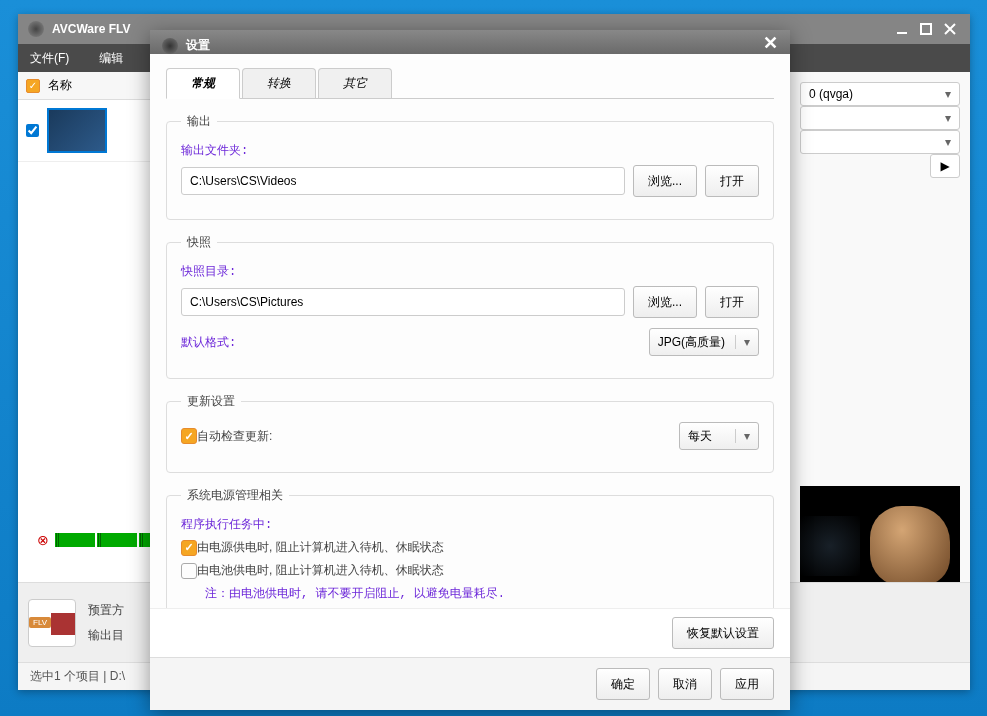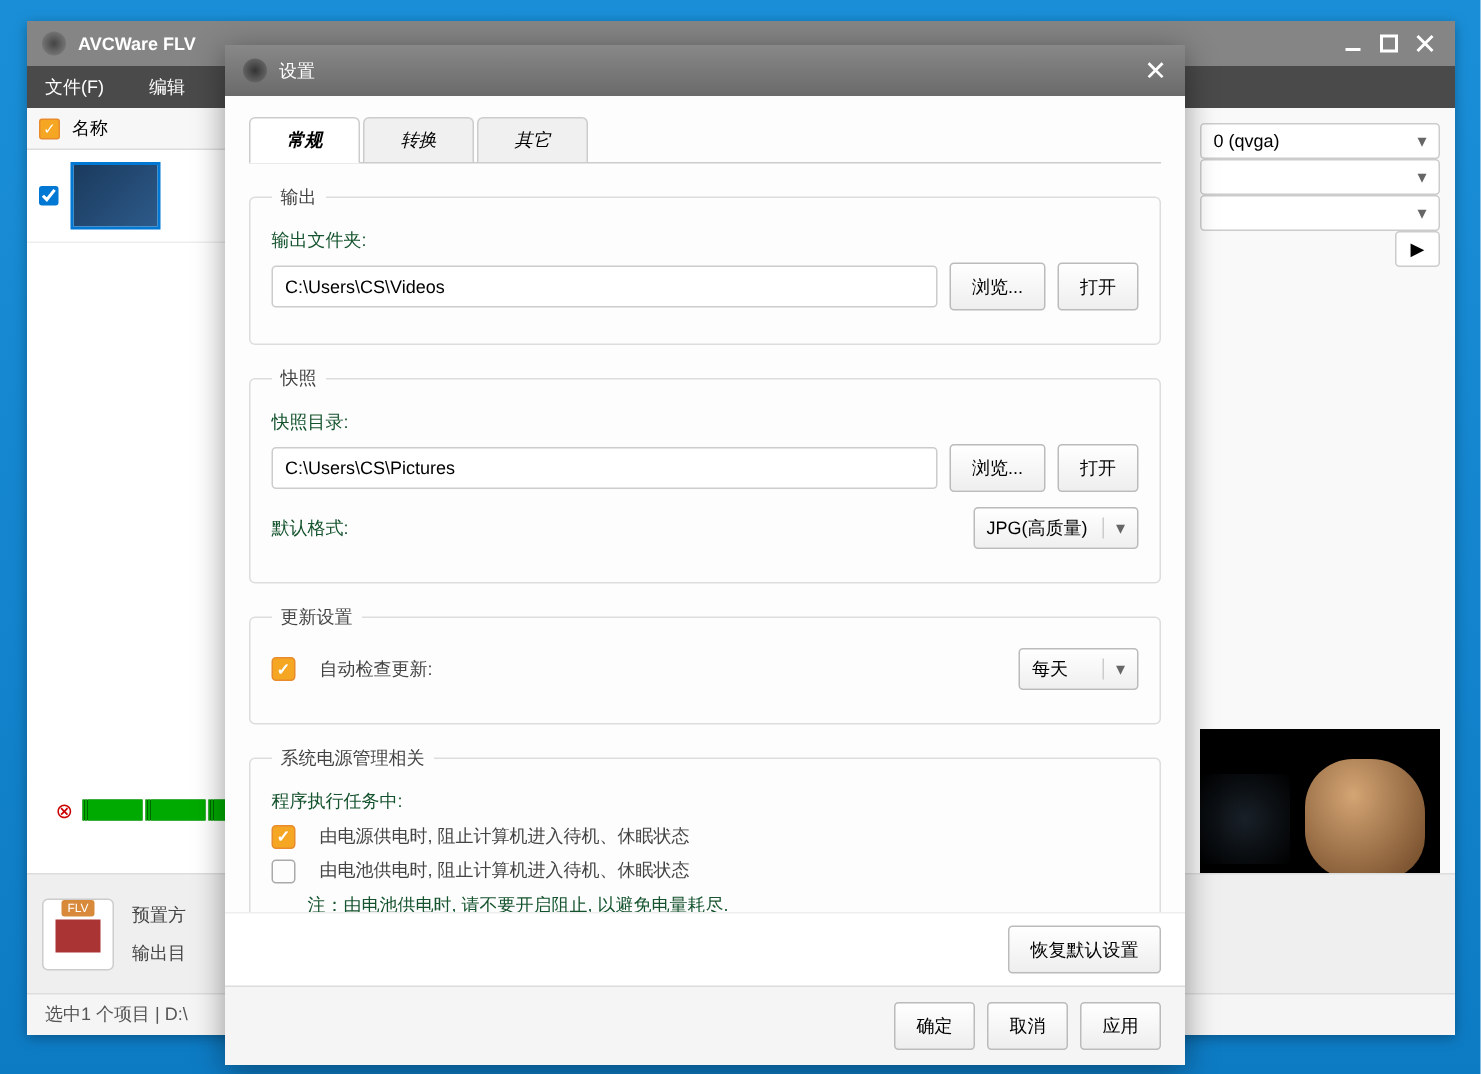--- a/index.html
+++ b/index.html
@@ -38,52 +38,52 @@
 .player-controls { display: flex; align-items: center; gap: 6px; margin-top: 6px; }
 .vol-icon { width: 16px; }
 .vol-slider { flex: 1; height: 4px; background: #ccc; position: relative; }
 .vol-slider::after { content: ""; position: absolute; left: 0; width: 30%; height: 100%; background: #0078d4; }
 
 .waveform-strip { position: absolute; left: 19px; bottom: 142px; display: flex; gap: 2px; align-items: center; }
 .wave-seg { width: 40px; height: 14px; background: linear-gradient(to right, #0a0 2%, transparent 2%, transparent 4%, #0a0 4%, #0a0 8%, transparent 8%, transparent 10%, #0a0 10%); background-color: #060; }
 .wave-del { color: #c00; font-size: 14px; margin-right: 4px; }
 
 .bottom-bar { position: absolute; bottom: 28px; left: 0; right: 0; height: 80px; background: #efefef; border-top: 1px solid #ddd; display: flex; align-items: center; padding: 10px; }
-.flv-icon { width: 48px; height: 48px; background: #fff; border: 1px solid #ccc; display: flex; flex-direction: column; align-items: center; justify-content: flex-start; margin-right: 12px; border-radius: 4px; }
+.flv-icon { width: 48px; height: 48px; background: #fff; border: 1px solid #ccc; display: flex; flex-direction: row; align-items: center; justify-content: flex-start; margin-right: 12px; border-radius: 4px; }
 .flv-icon .flv-label { font-size: 8px; background: #d88a3a; color: #fff; padding: 1px 4px; border-radius: 2px; }
 .flv-icon .film-strip { width: 30px; height: 22px; background: #a33; margin-top: 2px; }
 .bottom-labels { display: flex; flex-direction: column; gap: 8px; color: #444; }
 
 .status-bar { position: absolute; bottom: 0; left: 0; right: 0; height: 28px; background: #f5f5f5; border-top: 1px solid #ddd; display: flex; align-items: center; padding: 0 12px; color: #555; }
 
 .play-icon-box { margin-left: auto; width: 30px; height: 24px; border: 1px solid #ccc; display: flex; align-items: center; justify-content: center; background: #fff; border-radius: 3px; }
 .snap-icons { display: flex; gap: 2px; margin-left: 6px; }
 .snap-icons span { width: 22px; height: 20px; border: 1px solid #aaa; background: #fff; display: flex; align-items: center; justify-content: center; }
 
 
 .dialog { position: absolute; left: 150px; top: 30px; width: 640px; height: 680px; background: #fff; box-shadow: 0 4px 20px rgba(0,0,0,0.4); z-index: 100; display: flex; flex-direction: column; }
-.dialog-titlebar { height: 34px; background: linear-gradient(to bottom, #888, #6a6a6a); display: flex; align-items: center; padding: 0 12px; color: #fff; font-size: 13px; }
+.dialog-titlebar { height: 24px; background: linear-gradient(to bottom, #888, #6a6a6a); display: flex; align-items: flex-end; padding: 0 12px; color: #fff; font-size: 13px; font-weight: bold; }
 .dialog-titlebar .logo { width: 16px; height: 16px; background: radial-gradient(circle, #333, #777); border-radius: 50%; margin-right: 8px; }
 .dialog-close { margin-left: auto; cursor: pointer; font-size: 18px; }
 
 .dialog-body { flex: 1; padding: 14px 16px 0; background: #fdfdfd; overflow: hidden; }
 .tabs { display: flex; gap: 0; border-bottom: 1px solid #ccc; font-style: italic; }
 .tab { padding: 6px 24px; background: #f0f0f0; border: 1px solid #ccc; border-bottom: none; margin-right: 2px; cursor: pointer; border-radius: 4px 4px 0 0; }
 .tab.active { background: #fff; border-bottom: 1px solid #fff; margin-bottom: -1px; font-weight: bold; }
 
 .tab-content { padding: 14px 0; }
 fieldset { border: 1px solid #ddd; border-radius: 4px; padding: 12px 14px; margin-bottom: 14px; }
 legend { padding: 0 6px; color: #444; }
-.field-label { color: #14532d; margin-bottom: 6px; }
+.field-label { color: #6d28d9; margin-bottom: 6px; font-family: Liberation Mono, monospace; }
 .field-row { display: flex; gap: 8px; align-items: center; margin-bottom: 10px; }
 .field-input { flex: 1; border: 1px solid #ccc; padding: 5px 8px; border-radius: 3px; background: #fff; height: 28px; }
 .btn { border: 1px solid #bbb; padding: 5px 14px; background: linear-gradient(to bottom, #fff, #eee); border-radius: 3px; cursor: pointer; height: 32px; }
 .select { border: 1px solid #bbb; padding: 4px 8px; border-radius: 3px; background: linear-gradient(to bottom, #fff, #efefef); display: flex; align-items: center; gap: 10px; height: 28px; min-width: 100px; }
 .select::after { content: "▾"; color: #666; margin-left: auto; border-left: 1px solid #ccc; padding-left: 8px; }
-.checkbox-row { display: flex; align-items: center; gap: 16px; margin: 6px 0; color: #444; }
+.checkbox-row { display: flex; align-items: center; gap: 0; margin: 6px 0; color: #444; }
 .chkbox { width: 16px; height: 16px; border: 1px solid #aaa; border-radius: 3px; display: flex; align-items: center; justify-content: center; flex-shrink: 0; }
 .chkbox.checked { background: #f5a623; border-color: #e78b2c; }
 .chkbox.checked::after { content: "✓"; color: #fff; font-size: 11px; font-weight: bold; }
 .indent { margin-left: 24px; }
 
 .dialog-footer-top { padding: 8px 16px; display: flex; justify-content: flex-end; border-top: 1px solid #eee; }
 .dialog-footer { padding: 10px 16px; display: flex; justify-content: flex-end; gap: 8px; background: #f5f5f5; border-top: 1px solid #ddd; }
 
 .watermark { position: absolute; left: 50%; top: 50%; transform: translate(-50%, -55%); opacity: 0.12; pointer-events: none; text-align: center; z-index: 50; }
 .watermark .wm-icon { width: 60px; height: 60px; background: #888; border-radius: 8px; margin: 0 auto 4px; position: relative; }

